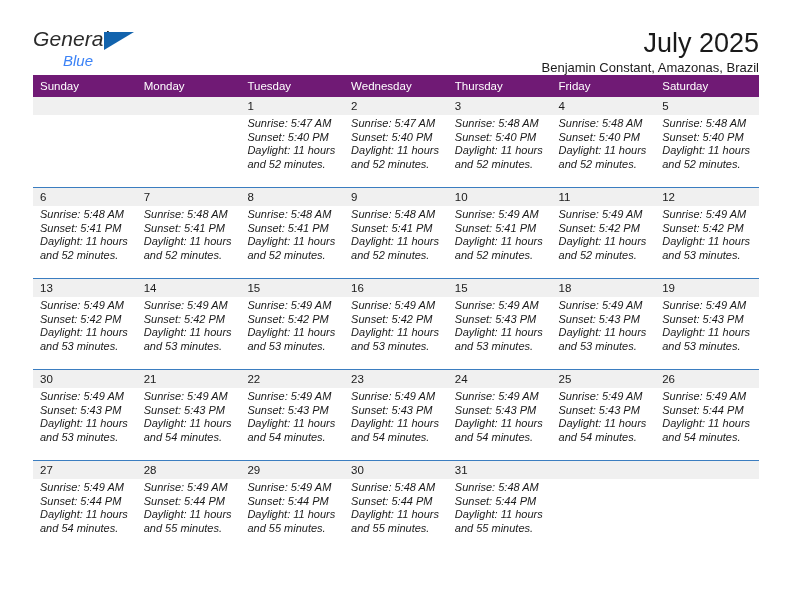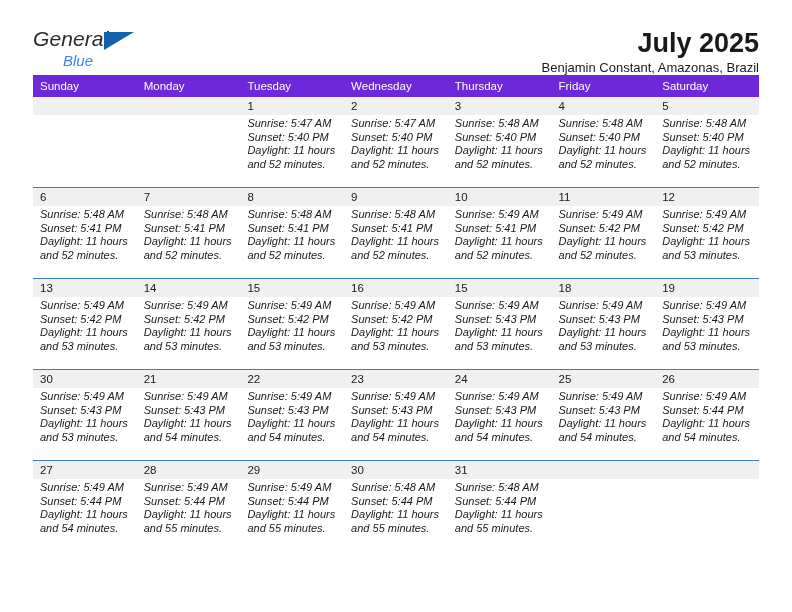--- a/index.html
+++ b/index.html
@@ -65,42 +65,42 @@
     line-height: 24px;
   }
 
   .title-block {
     text-align: right;
     flex: 0 0 auto;
     padding-top: 0px;
   }
   .cal-title {
     font-size: 27px;
-    font-weight: bold;
+    font-weight: normal;
     color: #1a1a1a;
     line-height: 32px;
     white-space: nowrap;
   }
   .cal-subtitle {
     font-size: 13px;
     color: #1a1a1a;
     line-height: 18px;
     margin-top: 0;
     white-space: nowrap;
   }
 
   
   .calendar {
     width: 726px;
     border-collapse: collapse;
     table-layout: fixed;
     margin-top: 3px;
   }
   .calendar th {
-    background: #6d28d9;
+    background: #701a75;
     color: #ffffff;
     font-size: 11.5px;
     font-weight: normal;
     text-align: left;
     padding: 5px 0 5px 7px;
     height: 19px;
     box-sizing: border-box;
     border: none;
   }
   .calendar td {

